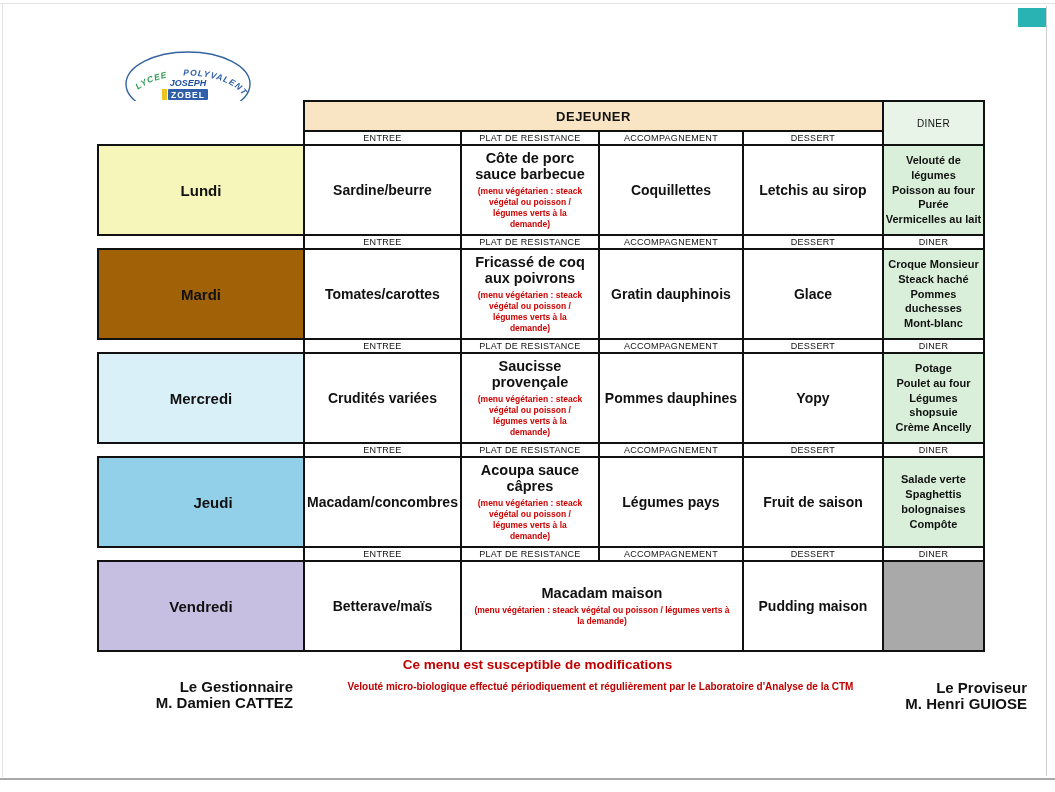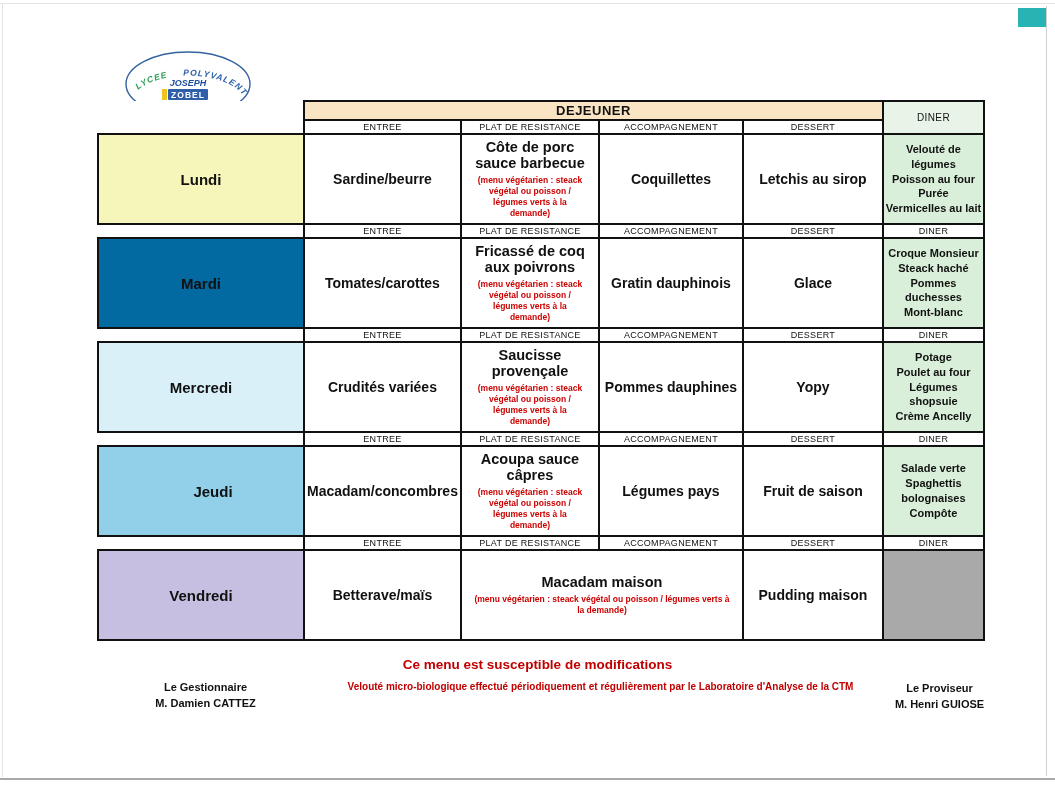--- a/index.html
+++ b/index.html
@@ -43,21 +43,21 @@
   .menu-table {
     position:absolute; left:97px; top:100px;
     border-collapse:collapse; table-layout:fixed;
   }
   .menu-table td {
     border:2px solid #111;
     padding:0; text-align:center; vertical-align:middle;
     color:#111; overflow:hidden;
   }
   .menu-table td.nob { border:none; background:#fff; }
-  tr.hdr { height:19px; }
+  tr.hdr { height:30px; }
   tr.sub { height:14px; }
   tr.day-row { height:90px; }
 
   .dejeuner-hdr { background:#f9e4c4; font-weight:bold; font-size:13px; letter-spacing:0.5px; }
   .diner-hdr { background:#e7f4e7; font-size:10px; letter-spacing:0.4px; }
   tr.sub td { font-size:9px; letter-spacing:0.3px; background:#fff; }
 
   td.day { font-weight:bold; font-size:15px; }
   td.item { font-weight:bold; font-size:14px; padding:2px; }
   .plat-name { font-weight:bold; font-size:14.5px; line-height:1.15; }
@@ -74,21 +74,21 @@
   
   .notice1 {
     position:absolute; left:97px; top:643px; width:881px; text-align:center;
     color:#c00000; font-weight:bold; font-size:10px;
   }
   .notice2 {
     position:absolute; left:97px; top:657px; width:881px; text-align:center;
     color:#c00000; font-weight:bold; font-size:13.5px;
   }
   .sign-left, .sign-right {
-    position:absolute; text-align:center; font-size:11px; font-weight:bold;
+    position:absolute; text-align:right; font-size:15px; font-weight:bold;
     color:#111; line-height:16px;
   }
   .sign-left  { left:118px; top:679px; width:175px; }
   .sign-right { left:852px; top:680px; width:175px; }
   .sign-center {
     position:absolute; left:308px; top:681px; width:585px; text-align:center;
     color:#c00000; font-weight:bold; font-size:10px;
   }
 </style>
 </head>
@@ -165,21 +165,21 @@
 
       <tr class="sub">
         <td class="nob"></td>
         <td>ENTREE</td>
         <td>PLAT DE RESISTANCE</td>
         <td>ACCOMPAGNEMENT</td>
         <td>DESSERT</td>
         <td>DINER</td>
       </tr>
       <tr class="day-row">
-        <td class="day" style="background: #0369a1;">Mardi</td>
+        <td class="day" style="background: #a16207;">Mardi</td>
         <td class="item">Tomates/carottes</td>
         <td class="item">
           <div class="plat-name">Fricassé de coq aux poivrons</div>
           <div class="veg">(menu végétarien : steack végétal ou poisson / légumes verts à la demande)</div>
         </td>
         <td class="item">Gratin dauphinois</td>
         <td class="item">Glace</td>
         <td class="diner-cell">Croque Monsieur
 Steack haché
 Pommes duchesses

